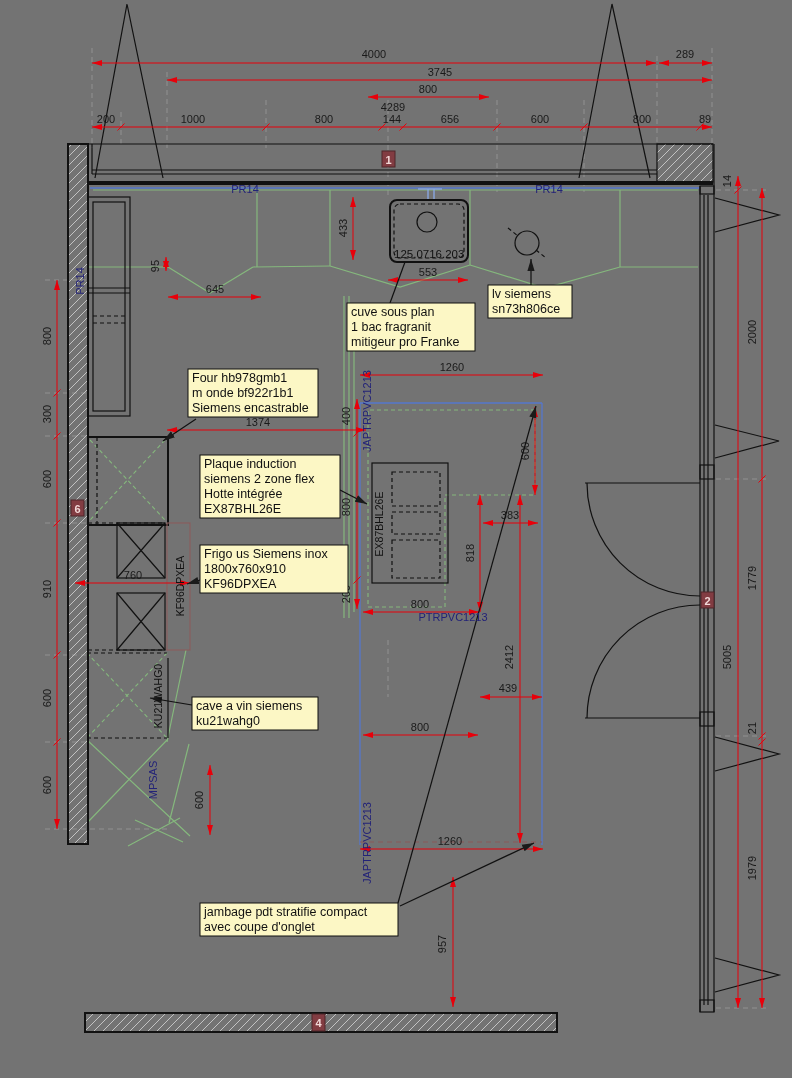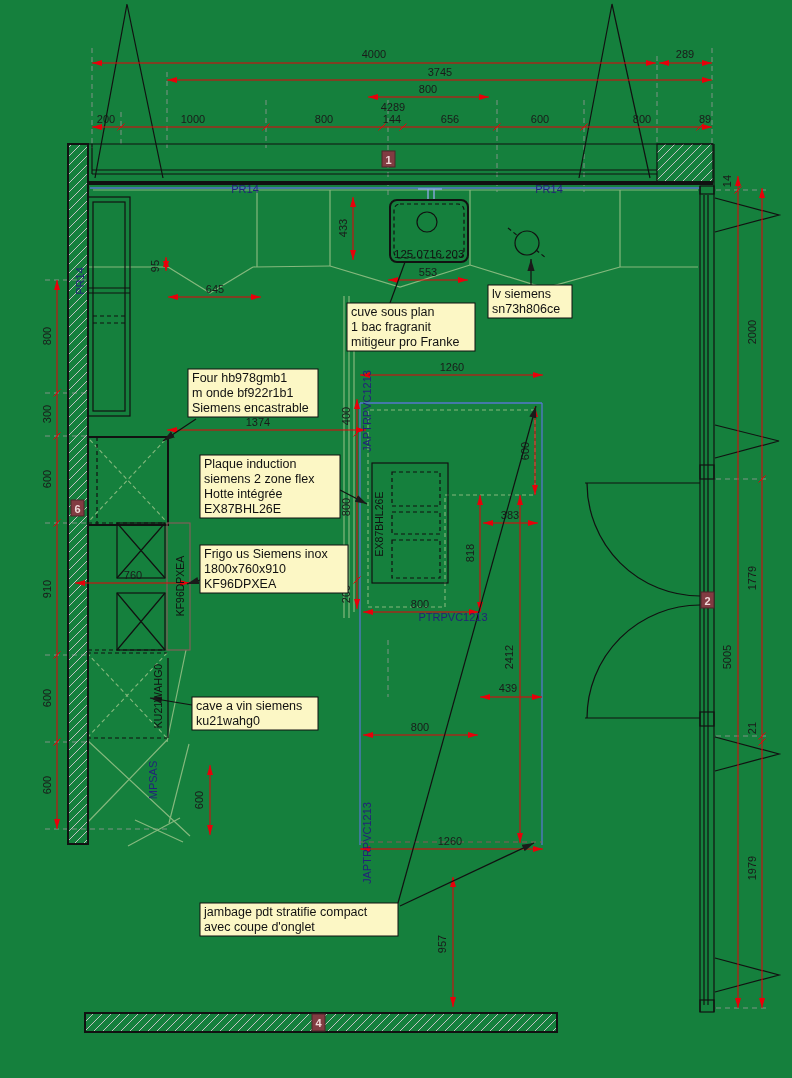--- a/index.html
+++ b/index.html
@@ -1,16 +1,16 @@
 <!DOCTYPE html>
 <html><head>
 <meta charset="utf-8">
 <style>
   html,body{margin:0;padding:0;background:#fff}
-  #stage{position:relative;width:792px;height:1078px;background:#15803d;overflow:hidden;
+  #stage{position:relative;width:792px;height:1078px;background:#737373;overflow:hidden;
          font-family:"Liberation Sans",sans-serif}
   svg{position:absolute;left:0;top:0}
   text{font-family:"Liberation Sans",sans-serif}
   .dimtx{font-size:11px;fill:#1a1a1a}
   .navy{fill:#232378;font-size:11px}
   .blk{fill:#111;font-size:10.5px}
   .red{stroke:#e8000a;stroke-width:1;fill:none}
   .gray{stroke:#9a9a9a;stroke-width:0.8;fill:none;stroke-dasharray:5 4}
   .grn{stroke:#85b87d;stroke-width:1.2;fill:none}
   .grnd{stroke:#85b87d;stroke-width:1.1;fill:none;stroke-dasharray:4 3}

